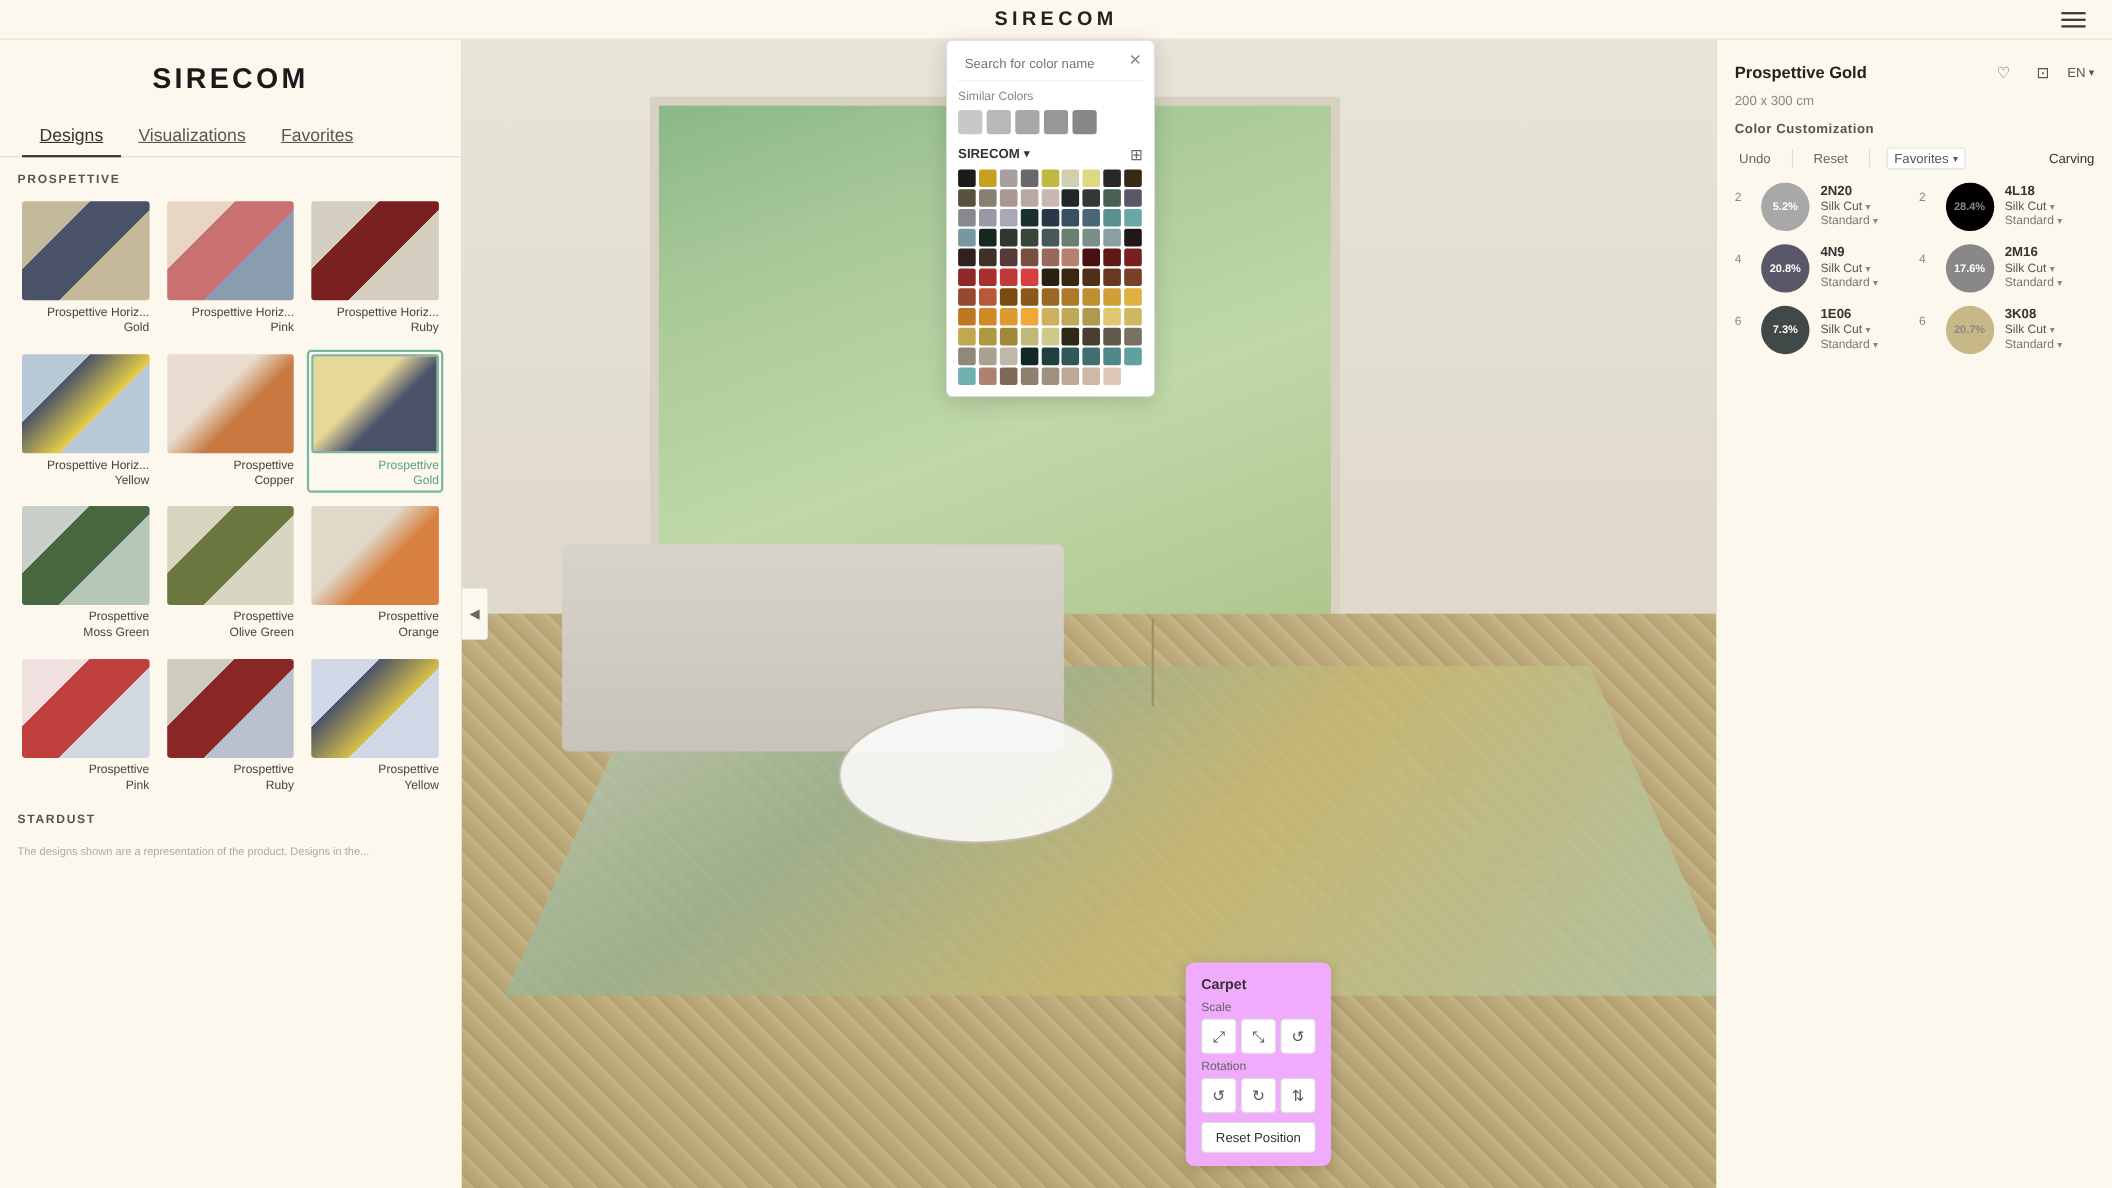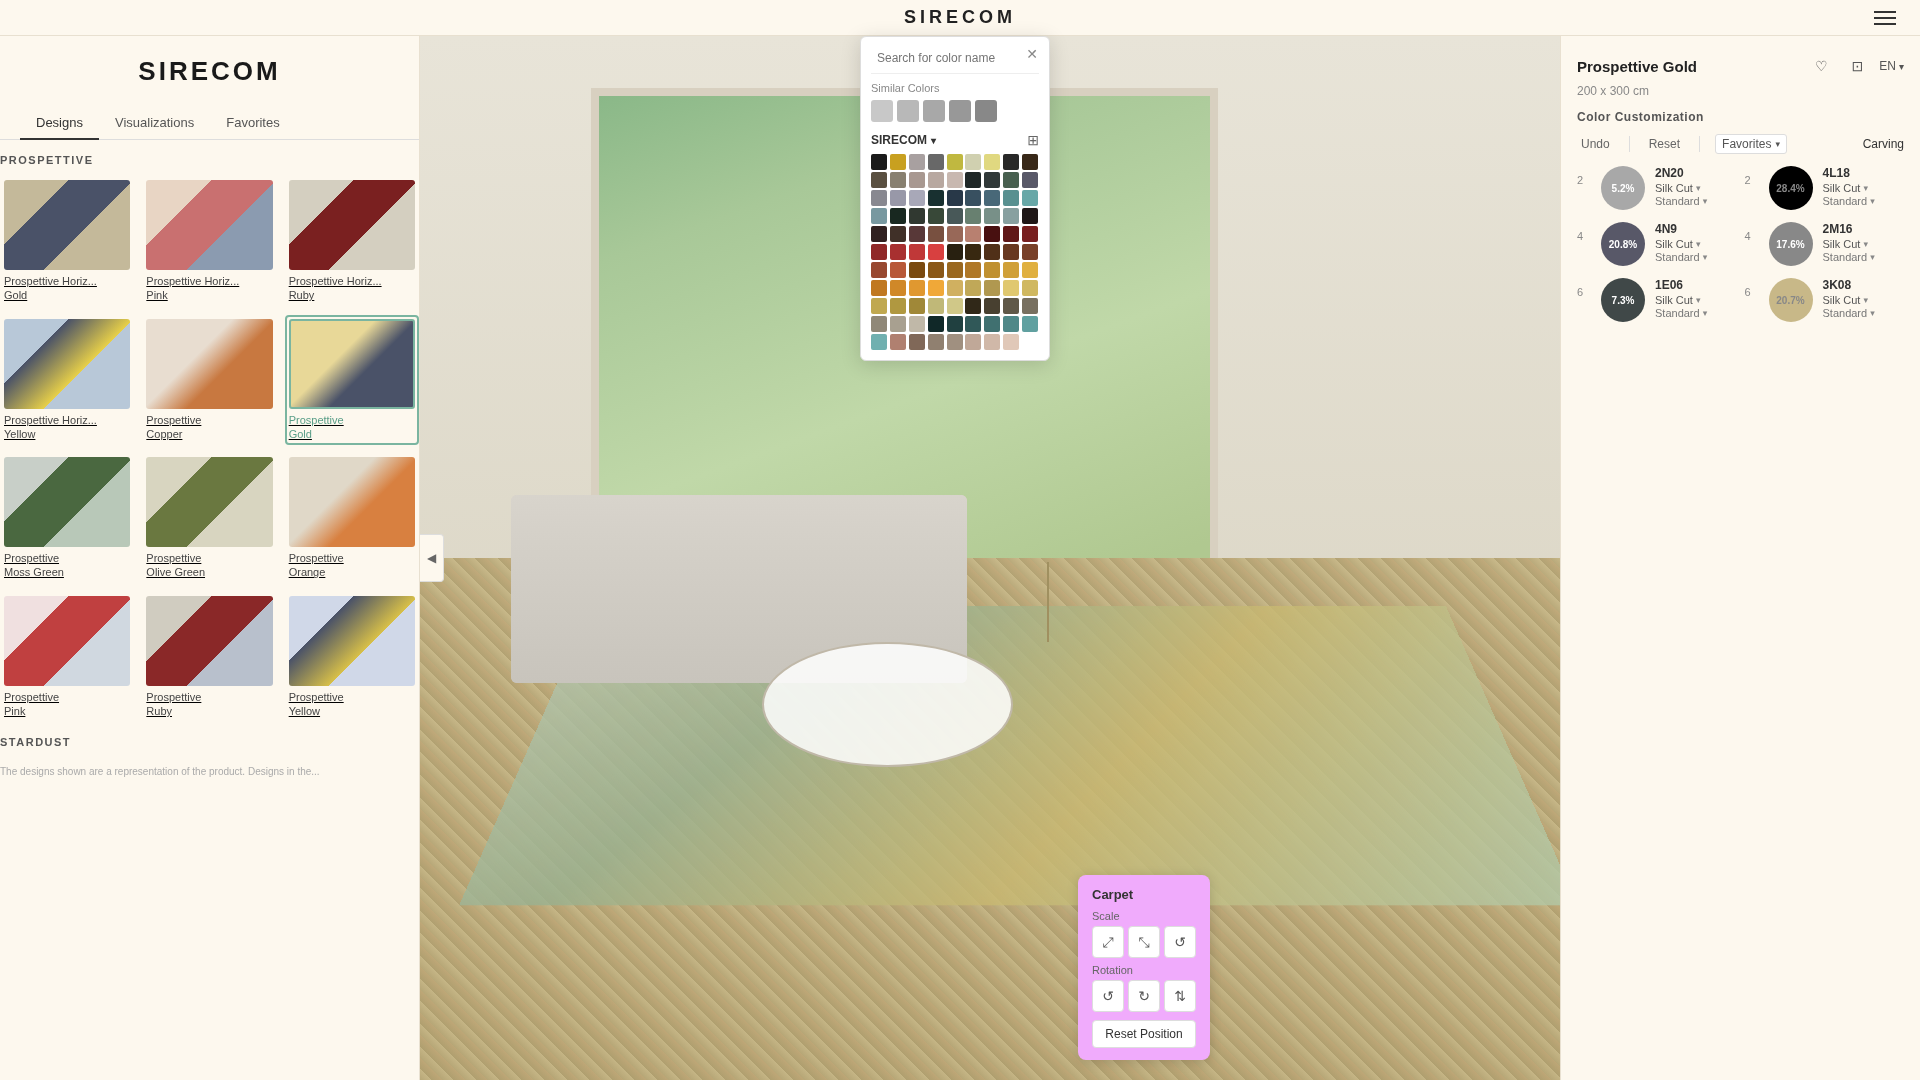--- a/index.html
+++ b/index.html
@@ -72,56 +72,56 @@
       letter-spacing: 3px;
       color: #1a1a1a;
     }
     .sidebar-tabs {
       display: flex;
       border-bottom: 1px solid #ddd;
       padding: 0 20px;
     }
     .sidebar-tab {
       padding: 8px 16px;
-      font-size: 13px;
+      font-size: 16px;
       cursor: pointer;
       color: #555;
       border-bottom: 2px solid transparent;
       margin-bottom: -1px;
+      text-decoration: underline;
     }
     .sidebar-tab.active {
       color: #333;
       border-bottom: 2px solid #333;
       font-weight: 500;
     }
     .sidebar-content {
       overflow-y: auto;
       flex: 1;
-      padding: 0 0 16px;
+      padding: 0 16px 16px;
     }
     .section-title {
       font-size: 11px;
       font-weight: 600;
       letter-spacing: 1.5px;
       color: #555;
       padding: 14px 0 10px;
       text-transform: uppercase;
     }
     .designs-grid {
       display: grid;
       grid-template-columns: 1fr 1fr 1fr;
       gap: 8px;
     }
     .design-item {
       cursor: pointer;
-      text-align: left;
+      text-align: right;
       border: 2px solid transparent;
       border-radius: 4px;
       padding: 2px;
-      text-decoration: underline;
     }
     .design-item.active {
       border-color: #7ab5a0;
     }
     .design-thumb {
       width: 100%;
       height: 90px;
       border-radius: 3px;
       overflow: hidden;
       background: #ddd;

